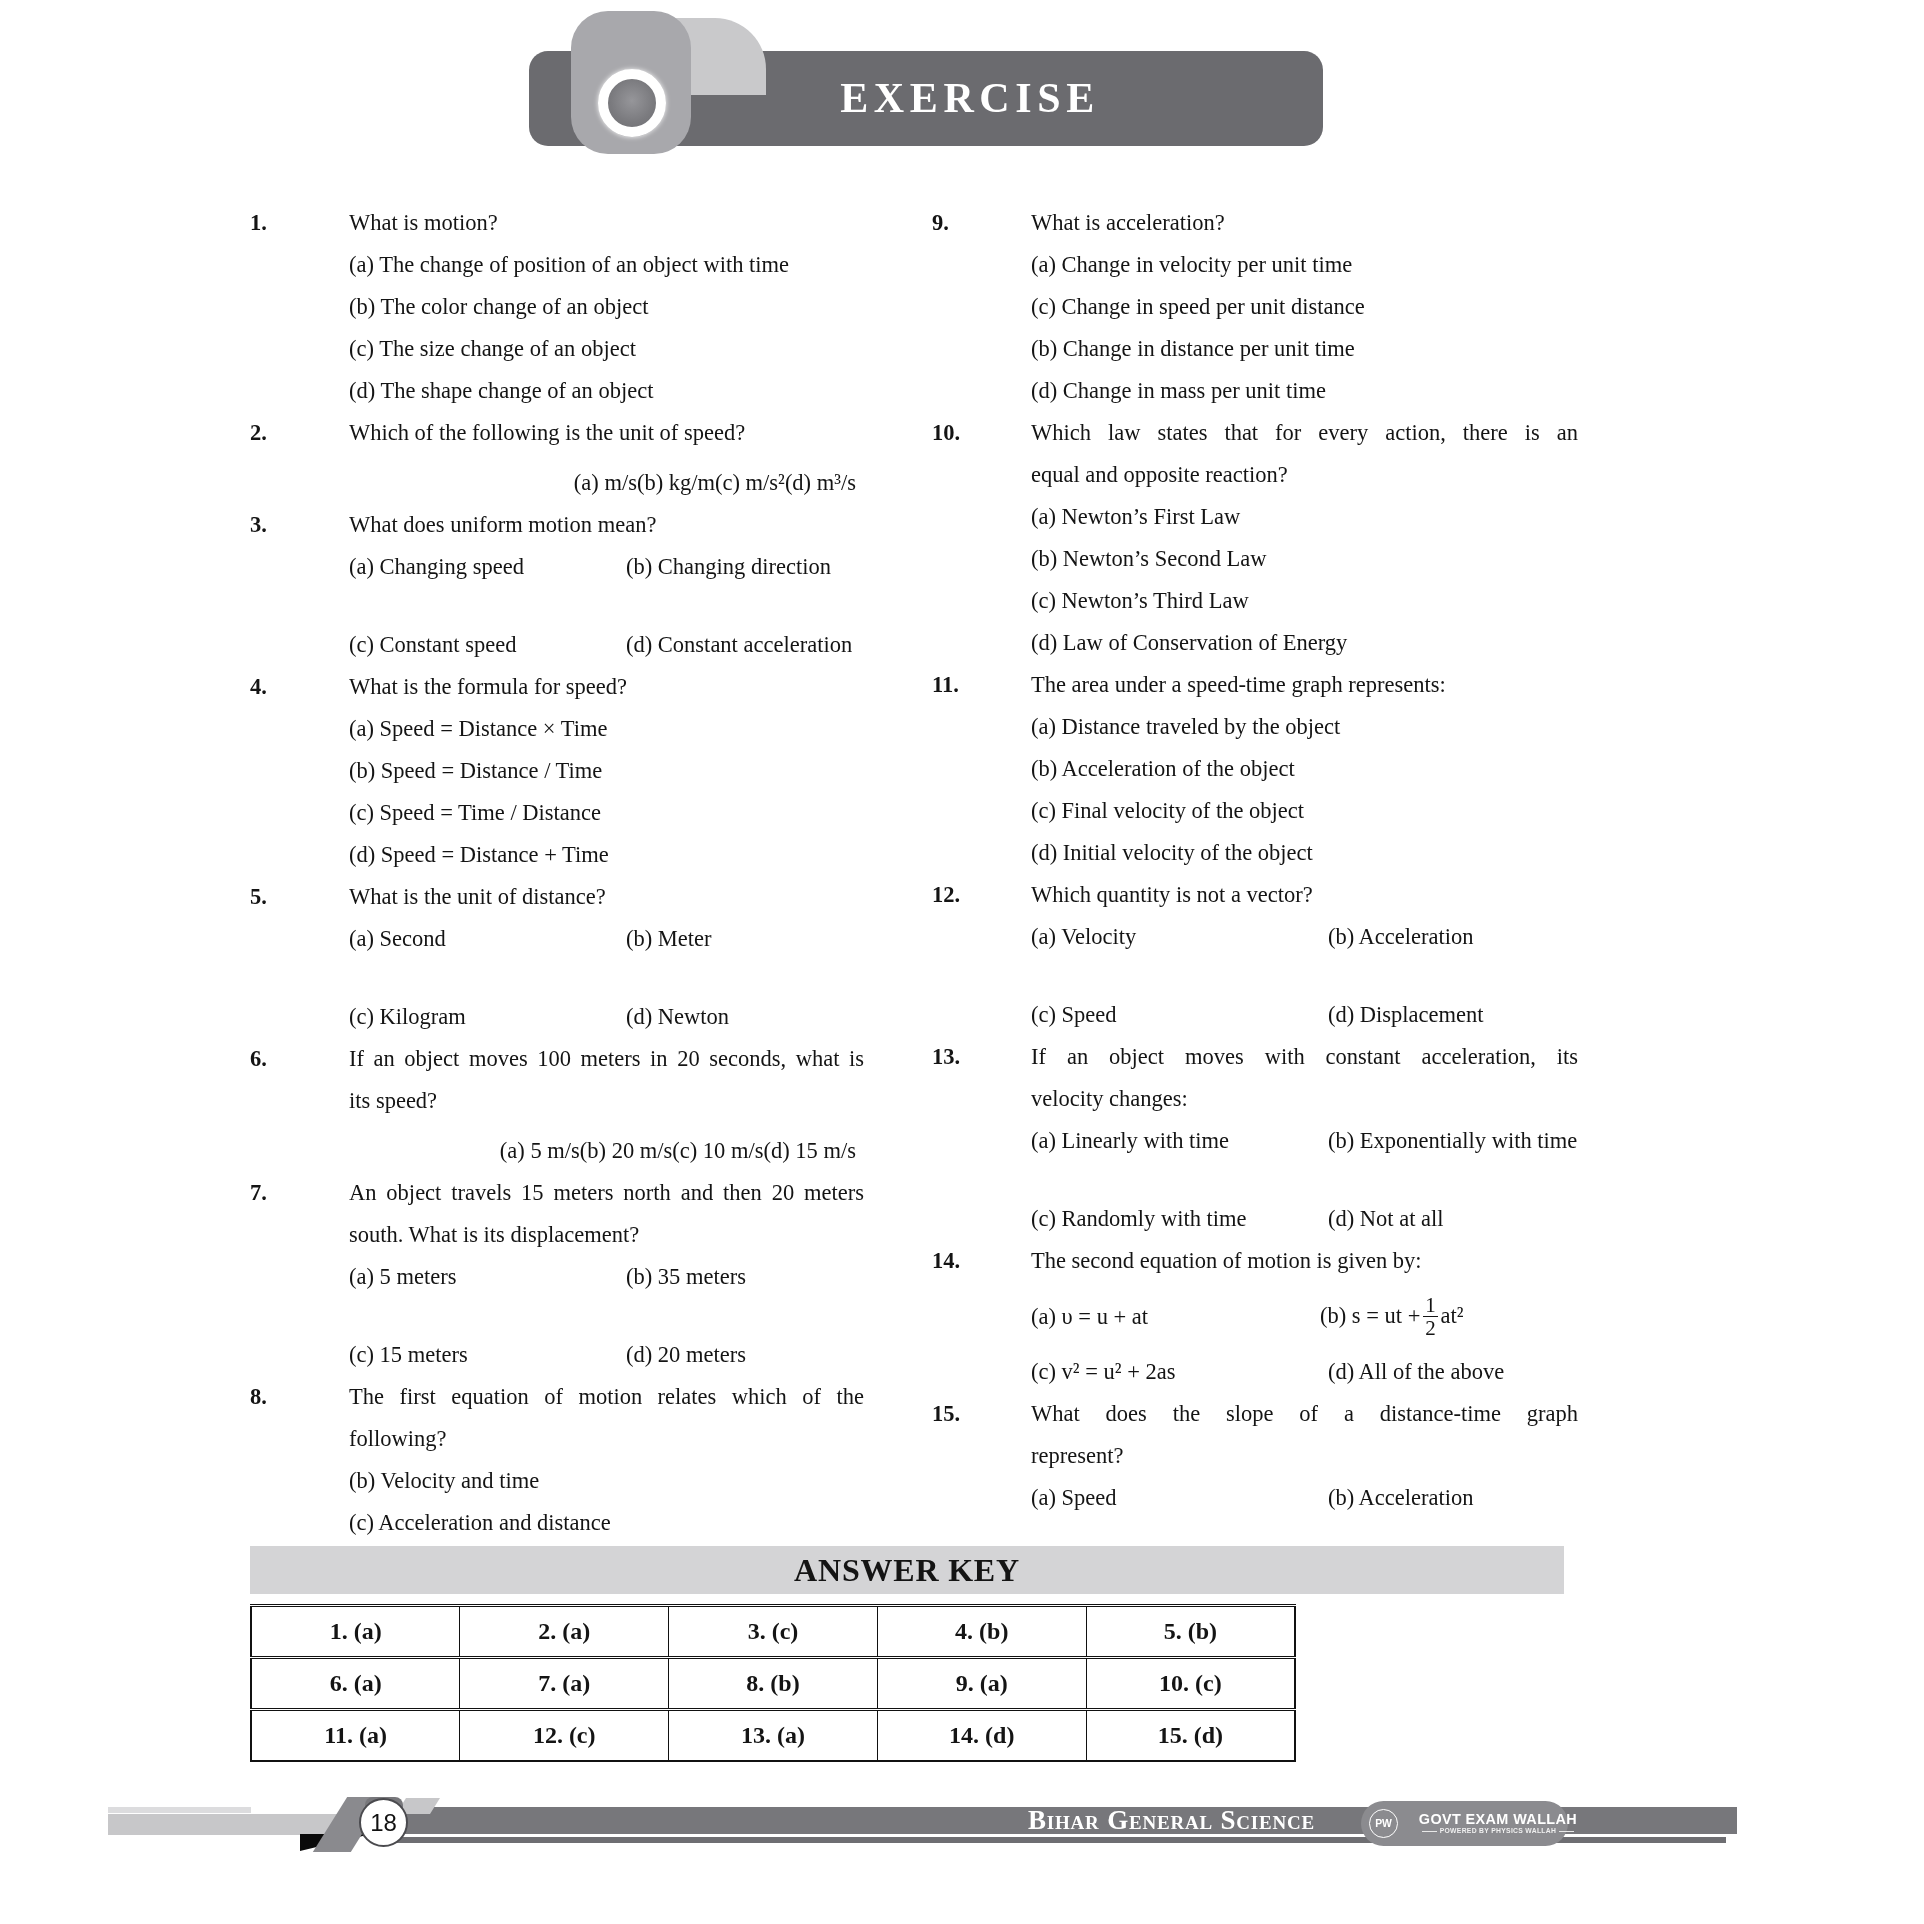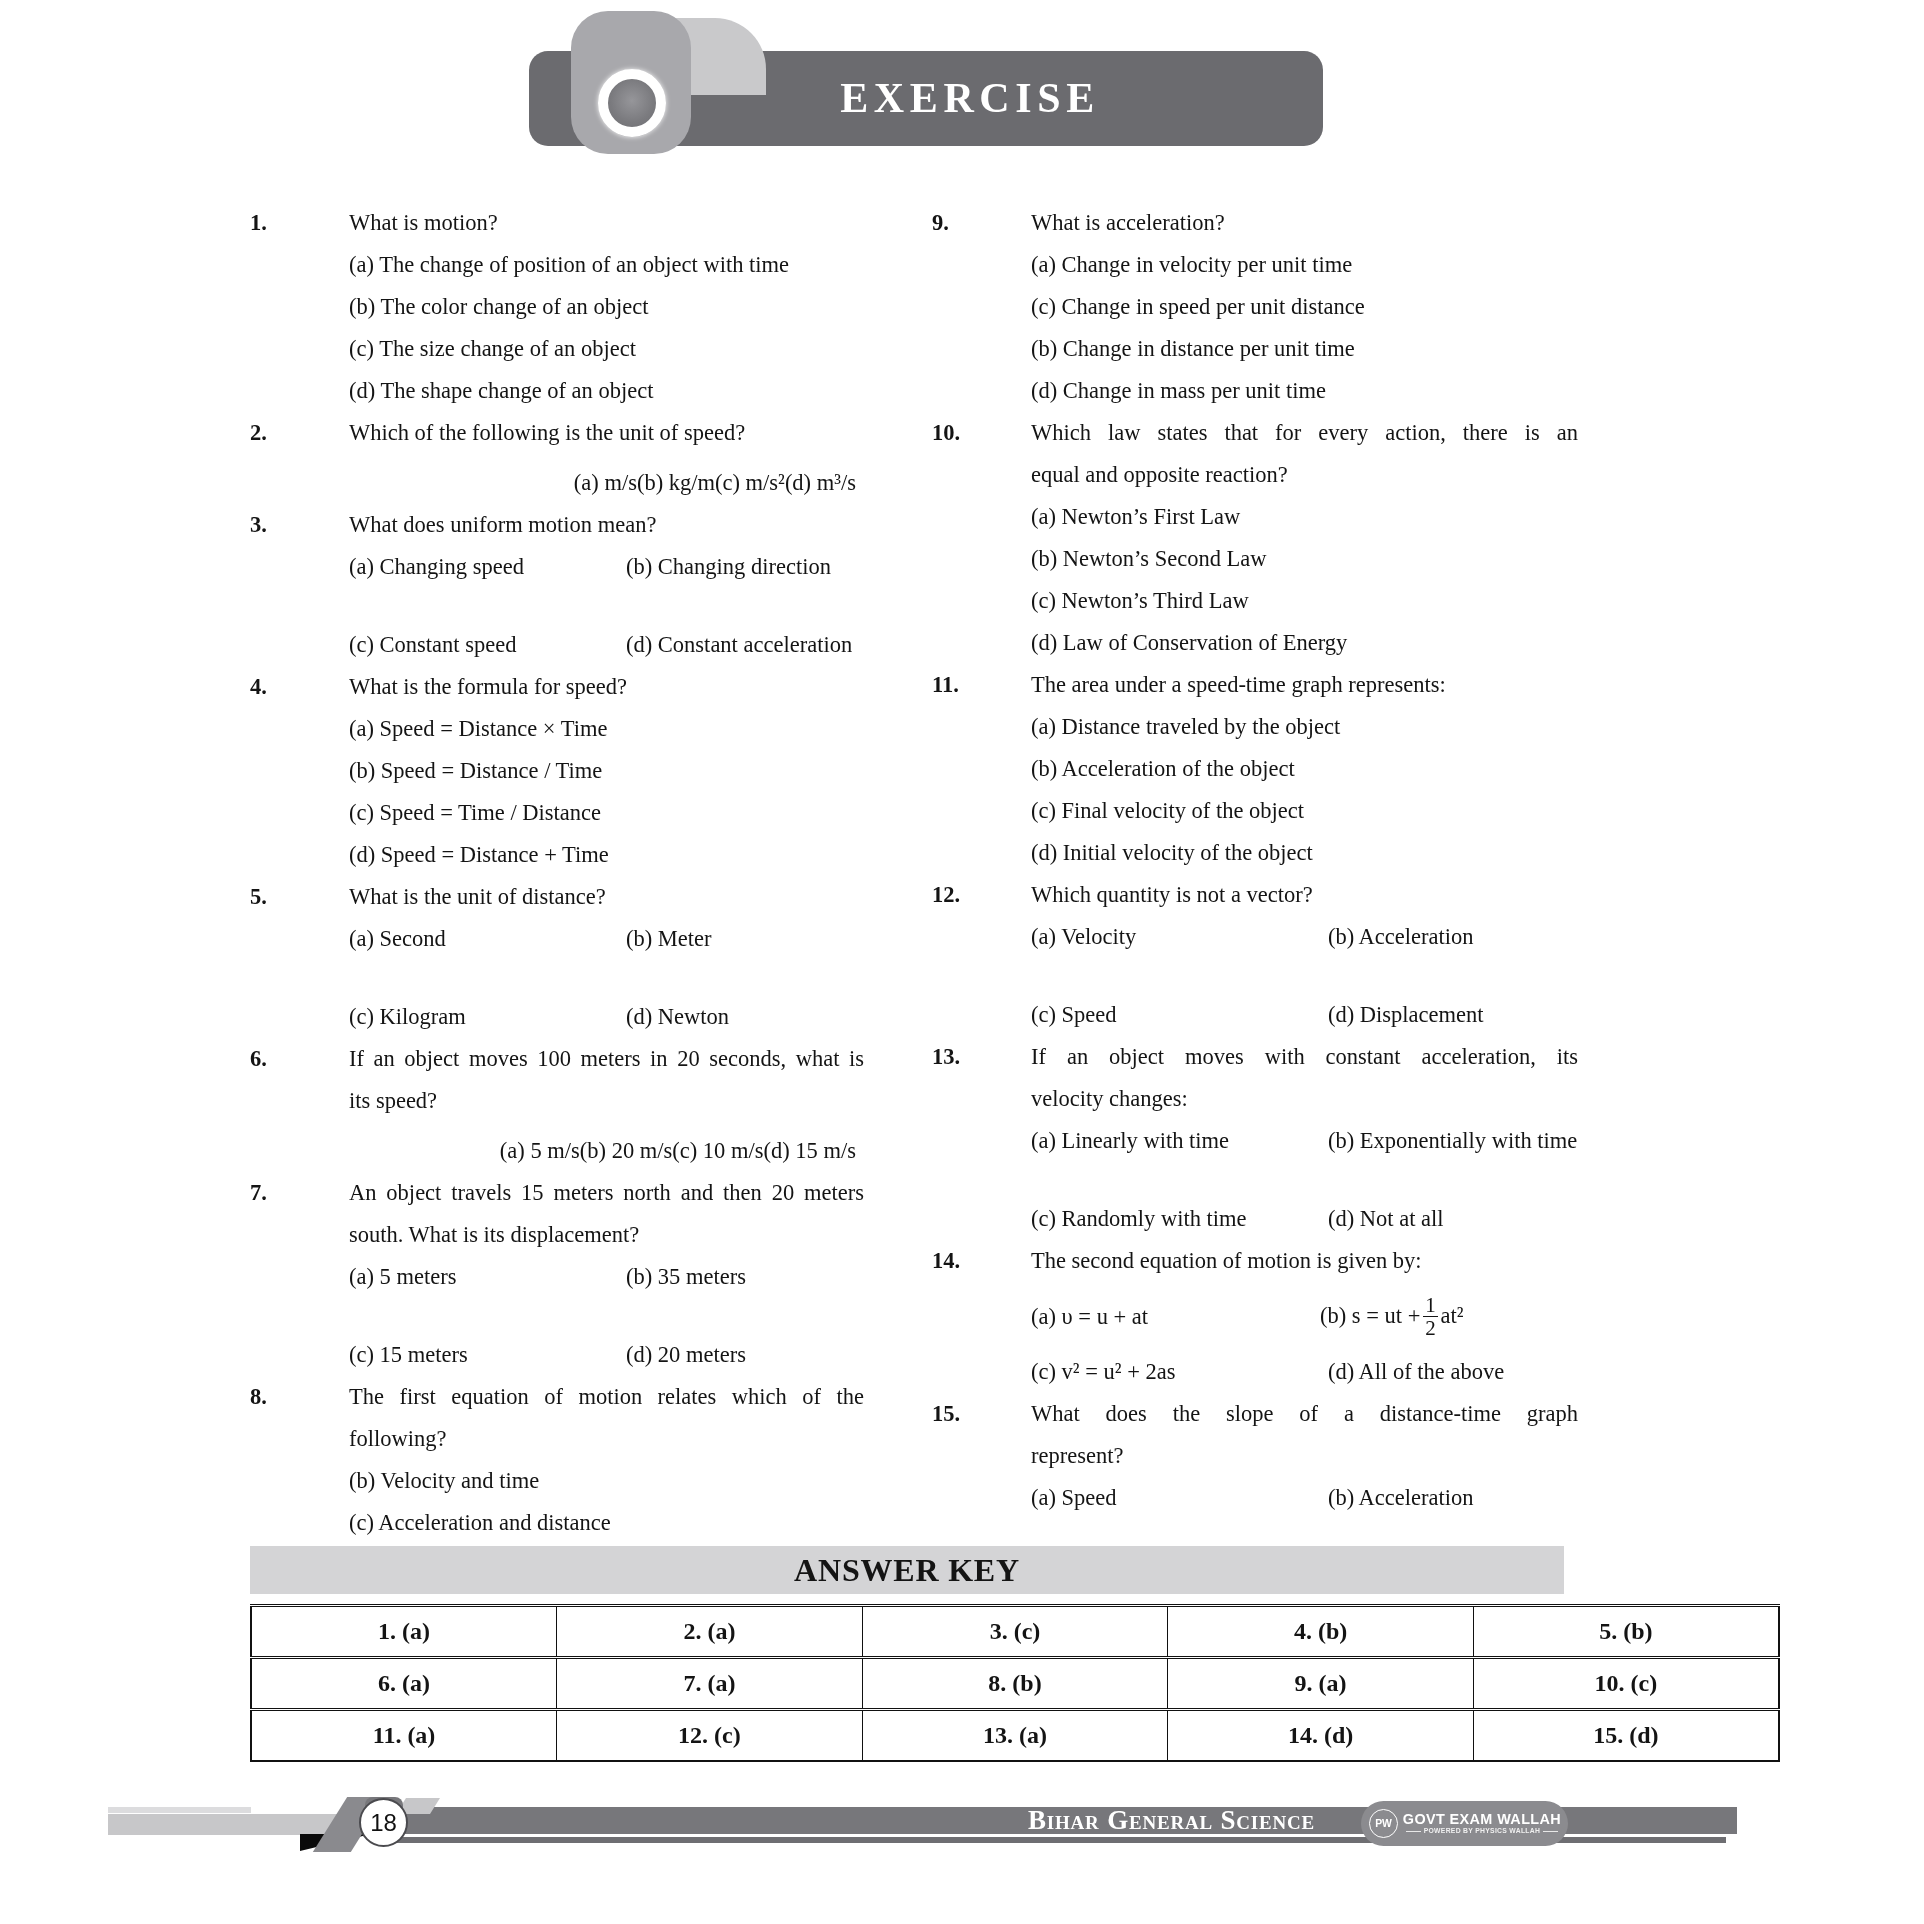--- a/index.html
+++ b/index.html
@@ -36,21 +36,21 @@
   .gr{grid-template-columns:261px 1fr;}
   .q14row{display:grid;grid-template-columns:261px 1fr;align-items:center;min-height:69px;gap:28px;}
   .frac{display:inline-block;vertical-align:-0.55em;text-align:center;line-height:1.05;margin:0 2.4px;}
   .frac .fnum{display:block;font-size:21px;padding:0 2.4px;}
   .frac .fden{display:block;font-size:21px;padding:0 2.4px;border-top:1.6px solid #141414;}
 
   
   .akbar{position:absolute;left:250px;top:1546px;width:1314px;height:48px;background:#d4d4d6;
          display:flex;align-items:center;justify-content:center;}
   .akbar span{font-weight:bold;font-size:32px;letter-spacing:0.8px;}
-  .aktable{position:absolute;left:250px;top:1604px;width:1530px;border-collapse:collapse;
+  .aktable{position:absolute;left:250px;top:1604px;width:1046px;border-collapse:collapse;
          table-layout:fixed;border-radius:22px;}
   .aktable td{border-left:1.6px solid #111;border-right:1.6px solid #111;height:47px;
          text-align:center;font-weight:bold;font-size:24px;}
   .aktable tr{border-top:3.2px double #111;}
   .aktable{border:2.4px solid #111;border-top:3.2px double #111;}
 
   
   .f-lighttop{position:absolute;left:108px;top:1807px;width:143px;height:6.4px;background:#dcdcde;}
   .f-lightbar{position:absolute;left:108px;top:1814px;width:263px;height:21px;background:#c7c7c9;}
   .f-darkbar{position:absolute;left:363px;top:1807px;width:1374px;height:27px;background:#77777b;}
@@ -65,21 +65,21 @@
          border-radius:8px 8px 0 0;z-index:3;}
   .f-circle{position:absolute;left:359px;top:1798px;width:45px;height:45px;background:#ffffff;
          border:2.4px solid #4a4a4e;border-radius:50%;z-index:4;
          display:flex;align-items:center;justify-content:center;
          font-family:"Liberation Sans",sans-serif;font-size:24px;color:#111;}
   .f-title{position:absolute;left:1007px;top:1807px;width:329px;height:27px;z-index:2;
          color:#ffffff;font-variant:small-caps;font-weight:bold;font-size:27px;line-height:26px;
          text-align:center;letter-spacing:0.8px;}
   .f-badge{position:absolute;left:1361px;top:1801px;width:207px;height:45px;background:#8b8b8f;
          border-radius:22.5px;z-index:5;display:flex;align-items:center;padding:0 8px;
-         box-sizing:border-box;font-family:"Liberation Sans",sans-serif;}
+         box-sizing:border-box;font-family:"Liberation Sans",sans-serif;gap:16px;}
   .pw-logo{width:27px;height:27px;border:1.6px solid #fff;border-radius:50%;flex-shrink:0;
          display:flex;align-items:center;justify-content:center;color:#fff;
          font-size:10.4px;font-weight:bold;letter-spacing:0;}
   .badge-text{flex:1;display:flex;flex-direction:column;align-items:center;margin-left:4.8px;}
   .badge-title{color:#fff;font-weight:bold;font-size:14.4px;line-height:16px;letter-spacing:0.4px;white-space:nowrap;}
   .badge-sub{display:flex;align-items:center;width:100%;color:#f0f0f0;font-size:6.8px;
          font-weight:bold;letter-spacing:0.3px;line-height:8.8px;white-space:nowrap;}
   .badge-sub::before,.badge-sub::after{content:"";flex:1;border-top:0.8px solid #e8e8e8;margin:0 3.2px;}
 </style>
 </head>

